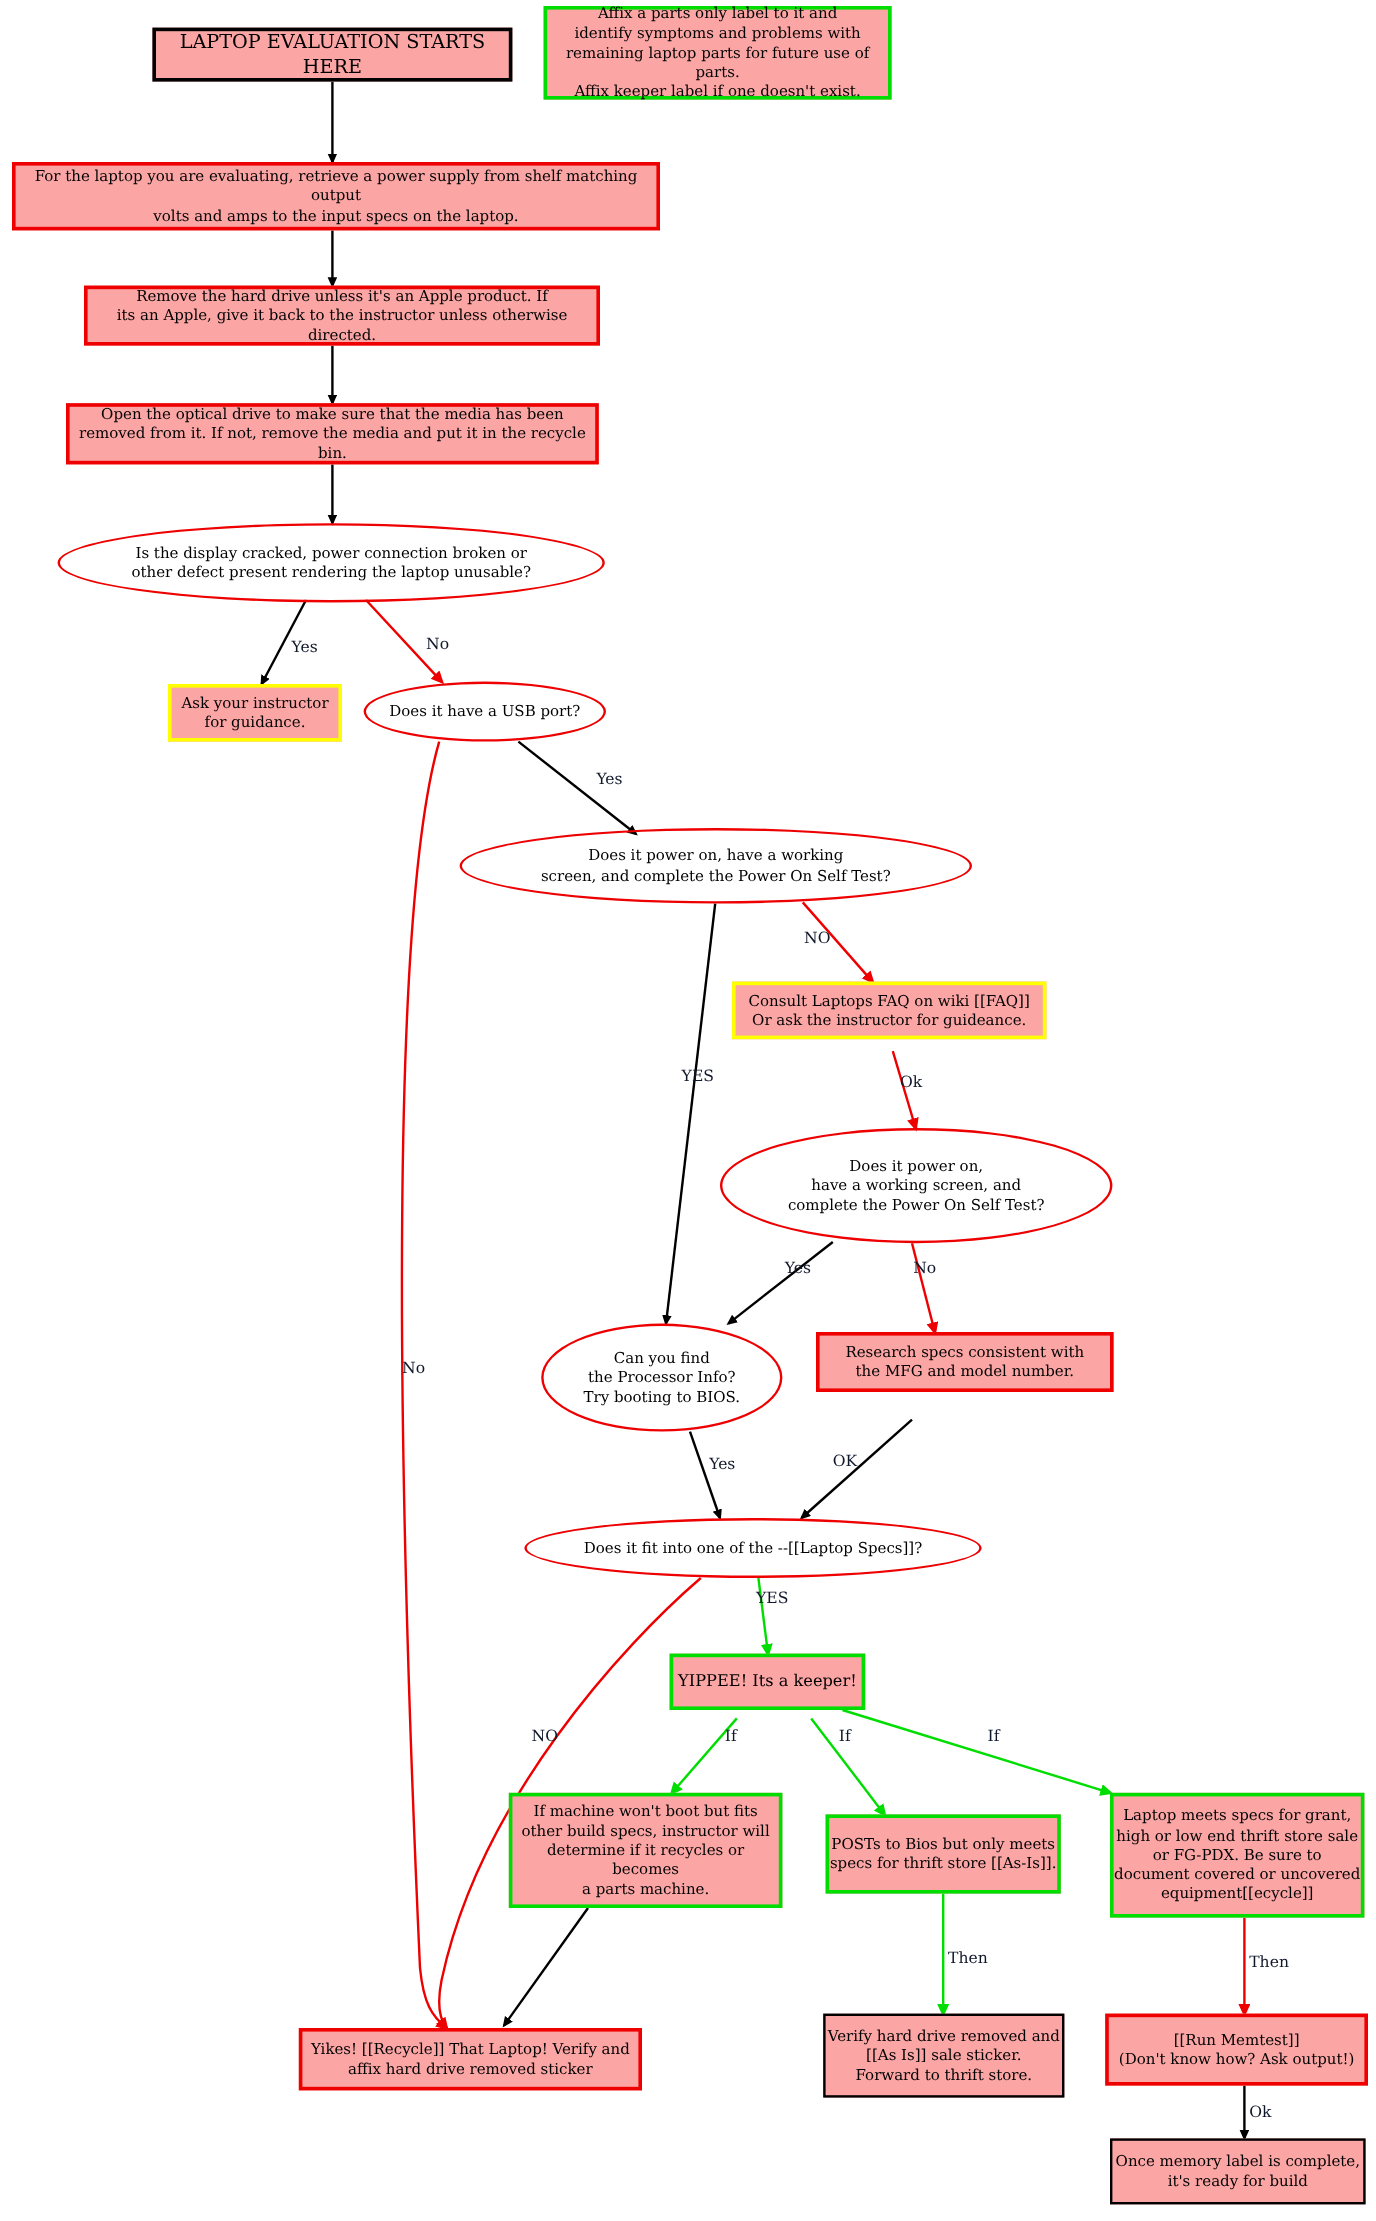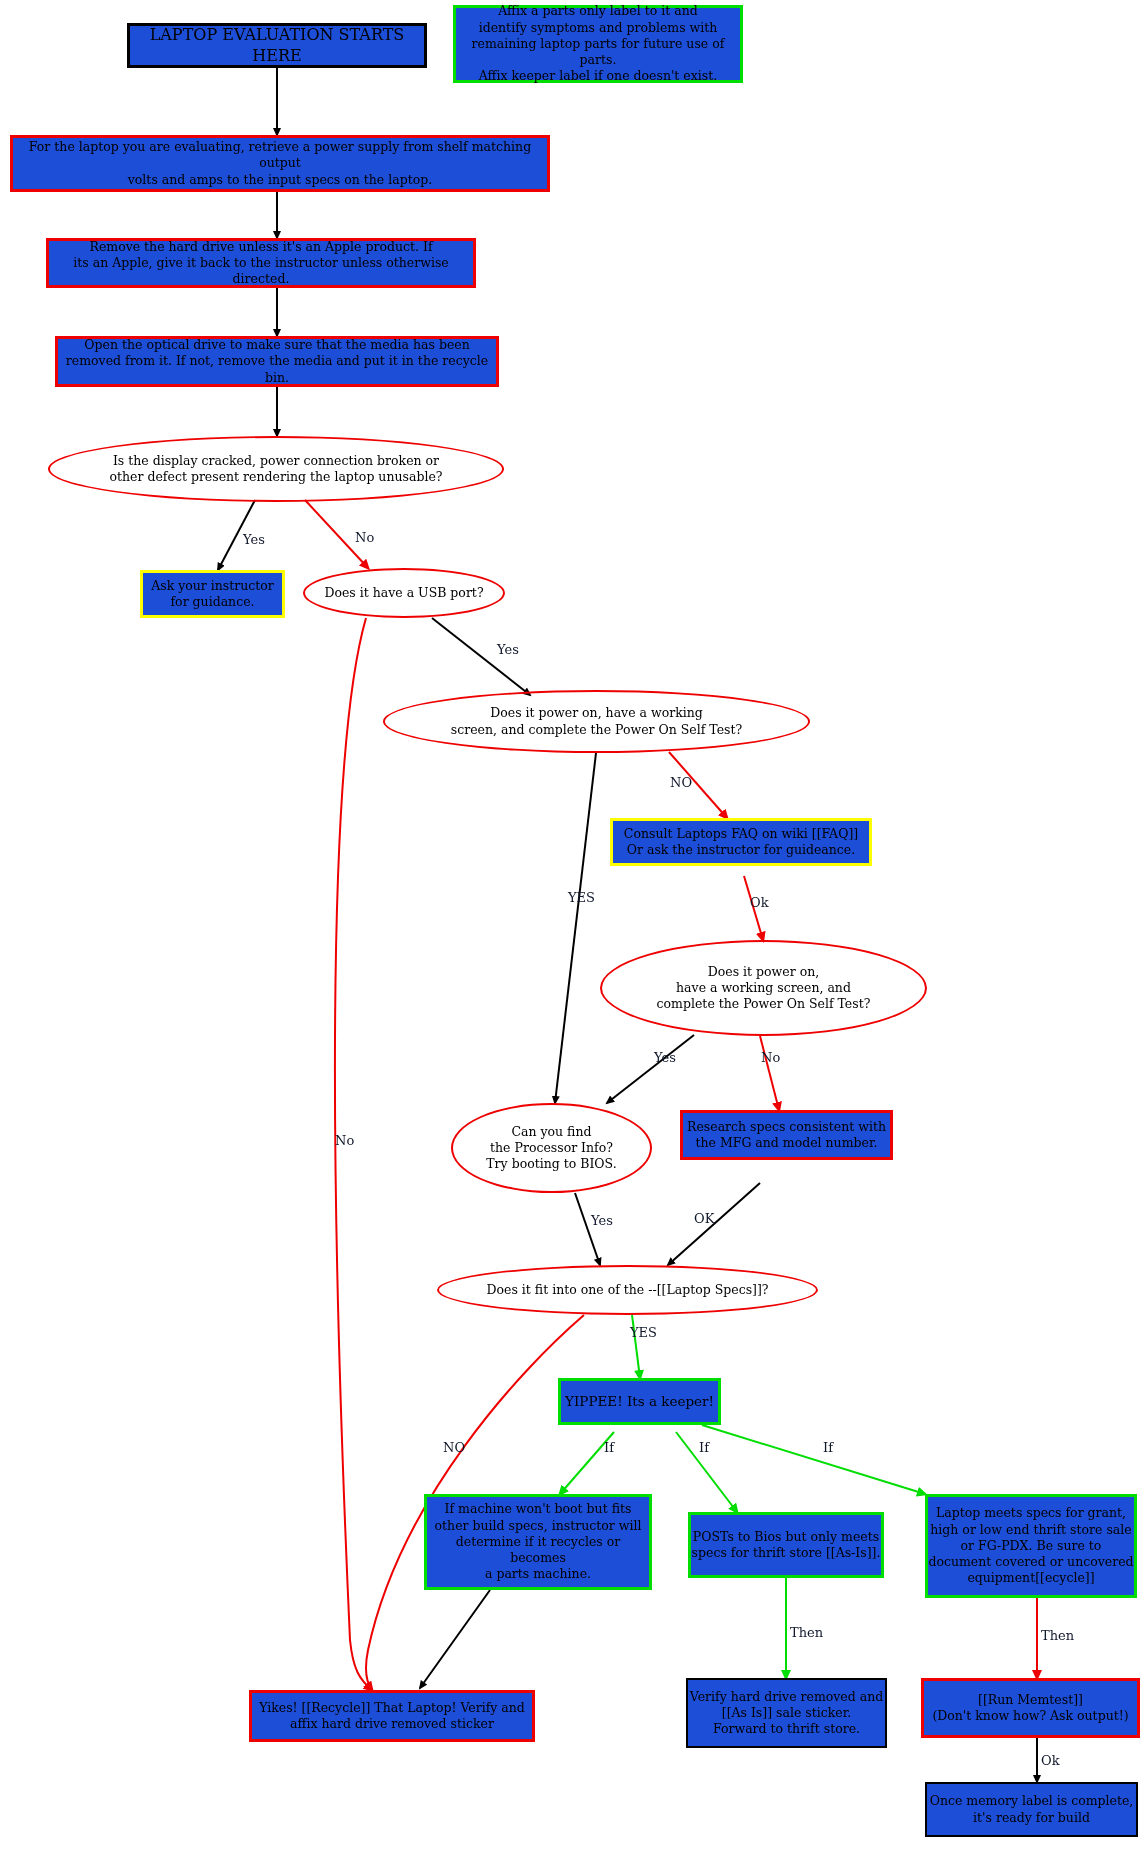--- a/index.html
+++ b/index.html
@@ -24,21 +24,21 @@
     height: 1851px;
     pointer-events: none;
   }
   .node {
     position: absolute;
     box-sizing: border-box;
     display: flex;
     align-items: center;
     justify-content: center;
     text-align: center;
-    background: #1d4ed8;
+    background: #fca5a5;
     color: #000000;
     line-height: 1.30;
     white-space: pre-line;
   }
   .box {
     border-style: solid;
   }
   .ellipse {
     border-style: solid;
     border-radius: 50%;
@@ -135,21 +135,21 @@
 identify symptoms and problems with
 remaining laptop parts for future use of parts.
 Affix keeper label if one doesn't exist.</span>
   </div>
 
   <div class="node box b-red" style="left:10px; top:135px; width:540px; height:57px; font-size:12.5px;">
     <span>For the laptop you are evaluating, retrieve a power supply from shelf matching output
 volts and amps to the  input specs on the laptop.</span>
   </div>
 
-  <div class="node box b-red" style="left:46px; top:238px; width:430px; height:50px; font-size:12.5px;text-align:center;">
+  <div class="node box b-red" style="left:70px; top:238px; width:430px; height:50px; font-size:12.5px;text-align:center;">
     <span>Remove the hard drive unless it's an Apple product. If
 its an Apple, give it back to the instructor unless otherwise directed.</span>
   </div>
 
   <div class="node box b-red" style="left:55px; top:336px; width:444px; height:51px; font-size:12.5px;">
     <span>Open the optical drive to make sure that the media has been
 removed from it. If not, remove the media and put it in the recycle bin.</span>
   </div>
 
   <div class="node ellipse e-red" style="left:48px; top:436px; width:456px; height:66px; font-size:12.5px;text-align:center;">
@@ -181,21 +181,21 @@
 have a working screen, and
 complete the Power On Self Test?</span>
   </div>
 
   <div class="node ellipse e-red" style="left:451px; top:1103px; width:201px; height:90px; font-size:12.5px;">
     <span>Can you find
 the Processor Info?
 Try booting to BIOS.</span>
   </div>
 
-  <div class="node box b-red" style="left:680px; top:1110px; width:213px; height:50px; font-size:12.5px;">
+  <div class="node box b-red" style="left:680px; top:1110px; width:248px; height:50px; font-size:12.5px;">
     <span>Research specs consistent with
 the MFG and model number.</span>
   </div>
 
   <div class="node ellipse e-red" style="left:437px; top:1265px; width:381px; height:50px; font-size:12.5px;">
     <span>Does it fit into one of the --[[Laptop Specs]]?</span>
   </div>
 
   <div class="node box b-green" style="left:558px; top:1378px; width:163px; height:47px; font-size:13.5px;">
     <span>YIPPEE! Its a keeper!</span>

